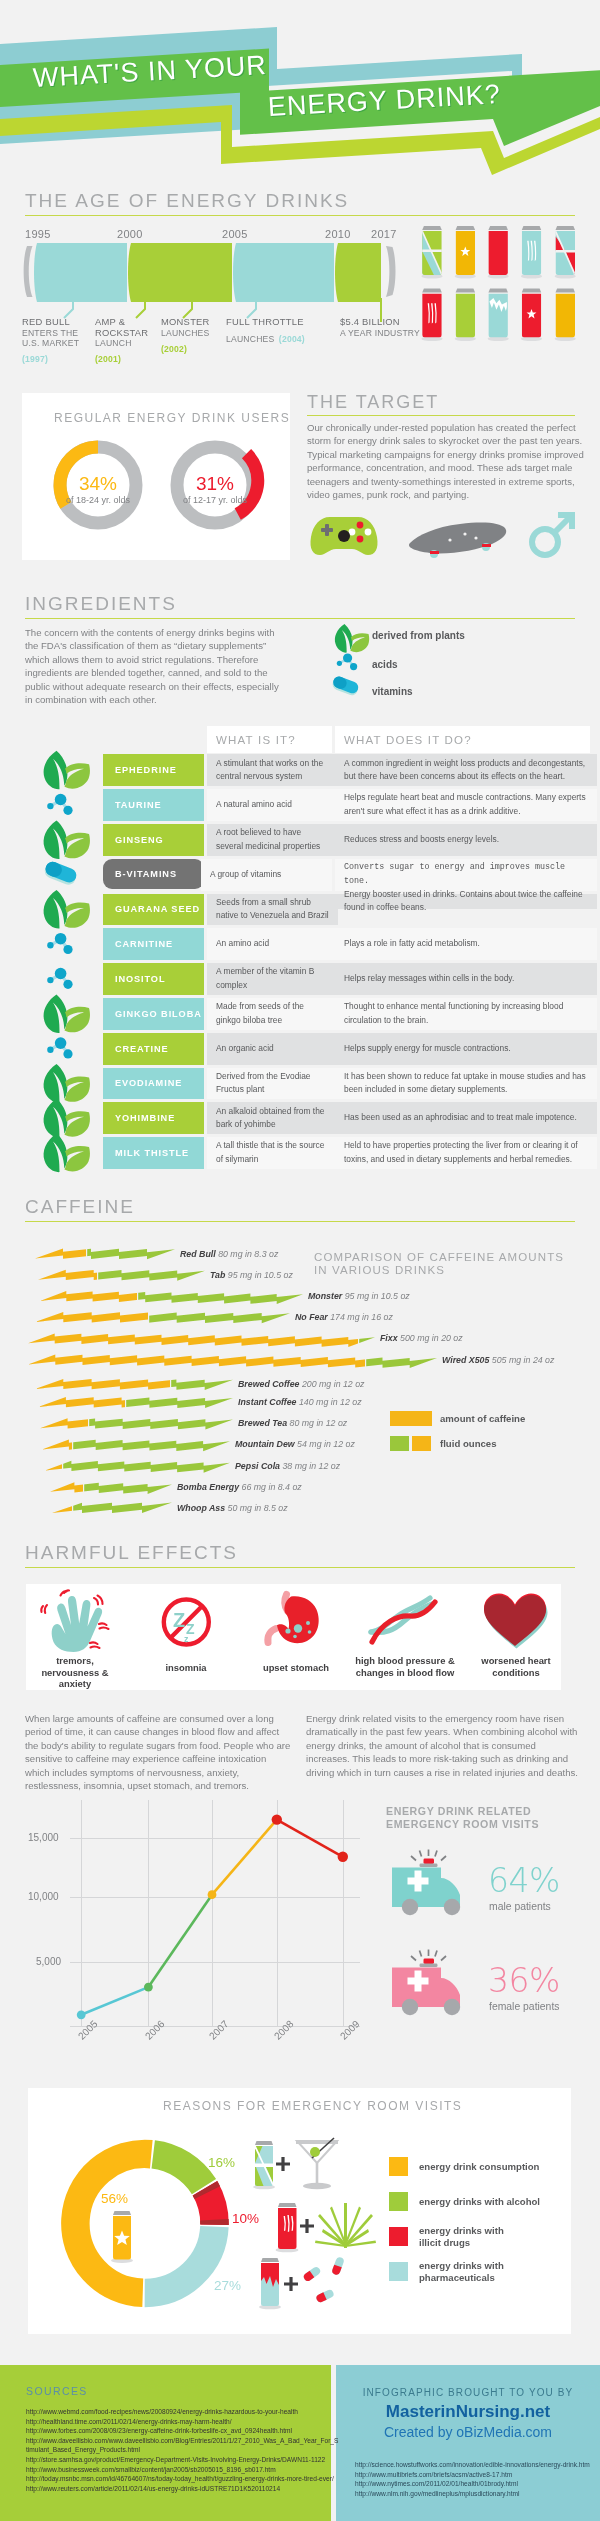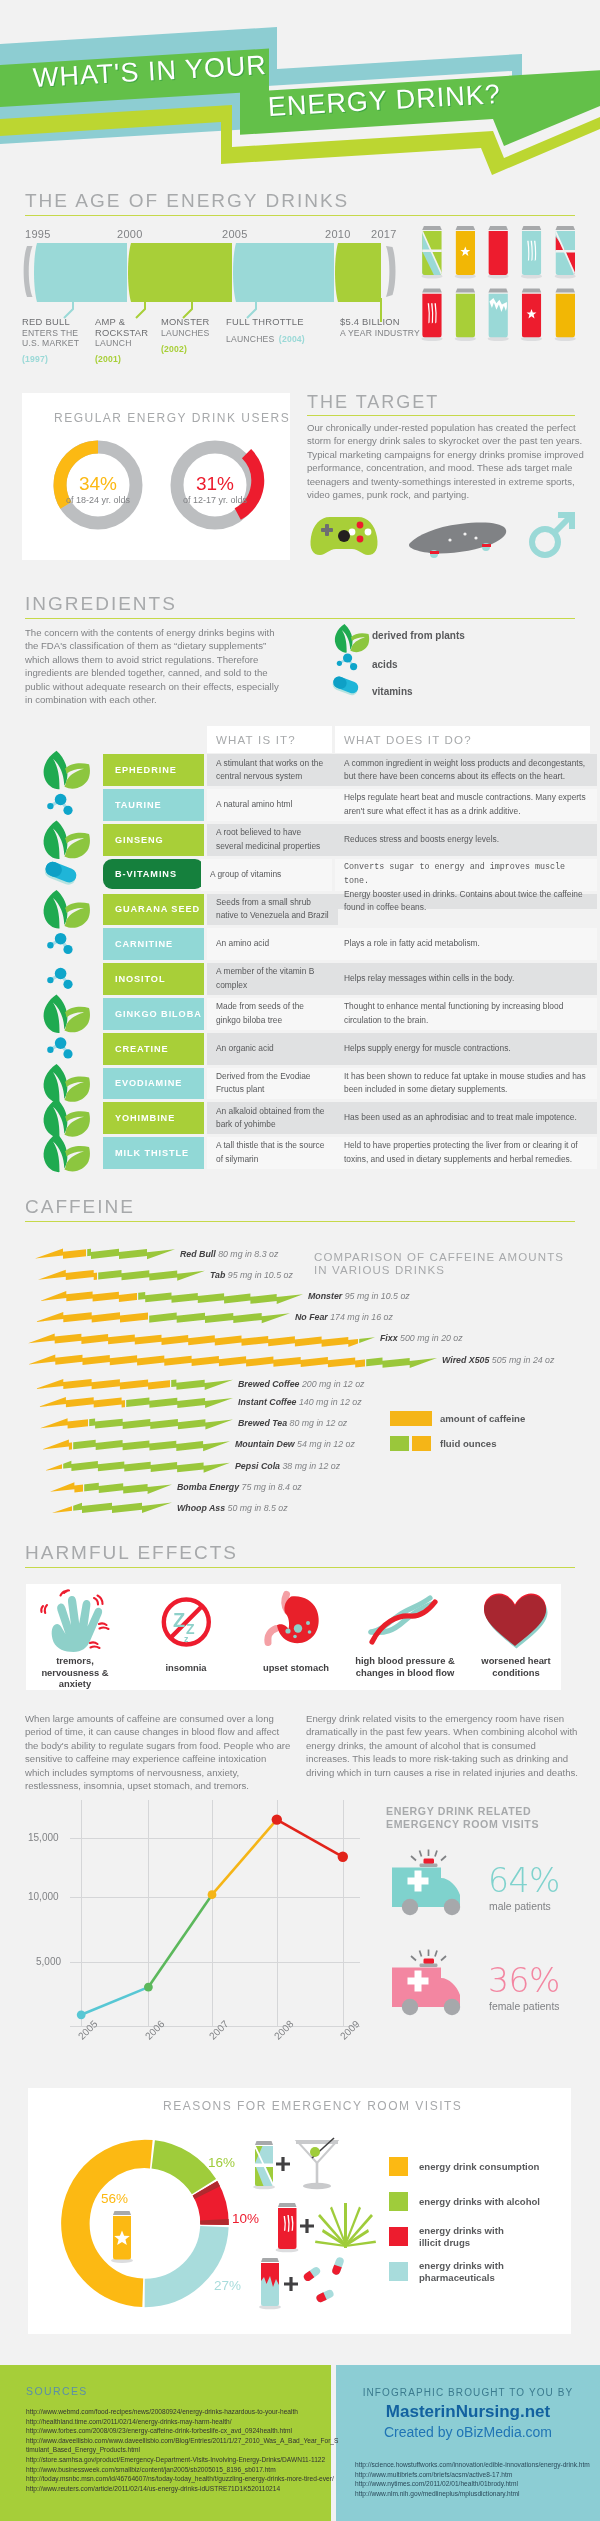--- a/index.html
+++ b/index.html
@@ -275,35 +275,35 @@
 <div class="tbl-cell" style="left:207px; top:754.4px; width:131px; height:31.8px; background:#e0e1e2;">
         <span>A stimulant that works on the central nervous system</span>
       </div>
 <div class="tbl-cell" style="left:335px; top:754.4px; width:262px; height:31.8px; background:#e0e1e2;">
         <span>A common ingredient in weight loss products and decongestants, but there have been concerns about its effects on the heart.</span>
       </div>
 <div class="tbl-name" style="left:103px; top:789.2px; width:101px; height:31.8px; background:#91d8d6;">
         <span>TAURINE</span>
       </div>
 <div class="tbl-cell" style="left:207px; top:789.2px; width:131px; height:31.8px; background:#f7f7f7;">
-        <span>A natural amino html</span>
+        <span>A natural amino acid</span>
       </div>
 <div class="tbl-cell" style="left:335px; top:789.2px; width:262px; height:31.8px; background:#f7f7f7;">
         <span>Helps regulate heart beat and muscle contractions. Many experts aren't sure what effect it has as a drink additive.</span>
       </div>
 <div class="tbl-name" style="left:103px; top:824.0px; width:101px; height:31.8px; background:#a8cf38;">
         <span>GINSENG</span>
       </div>
 <div class="tbl-cell" style="left:207px; top:824.0px; width:131px; height:31.8px; background:#e0e1e2;">
         <span>A root believed to have several medicinal properties</span>
       </div>
 <div class="tbl-cell" style="left:335px; top:824.0px; width:262px; height:31.8px; background:#e0e1e2;">
         <span>Reduces stress and boosts energy levels.</span>
       </div>
-<div class="tbl-name" style="left:103px; top:858.8px; width:101px; height:30px; background:#15803d;border-radius:9px;">
+<div class="tbl-name" style="left:103px; top:858.8px; width:101px; height:30px; background:#737373;border-radius:9px;">
         <span>B-VITAMINS</span>
       </div>
 <div class="tbl-cell" style="left:201px; top:858.8px; width:131px; height:31.8px; background:#f7f7f7;">
         <span>A group of vitamins</span>
       </div>
 <div class="tbl-cell" style="left:335px; top:858.8px; width:262px; height:31.8px; background:#f7f7f7;font-family:Liberation Mono, monospace;">
         <span>Converts sugar to energy and improves muscle tone.</span>
       </div>
 <div class="tbl-name" style="left:103px; top:893.6px; width:101px; height:31.8px; background:#a8cf38;">
         <span>GUARANA SEED</span>
@@ -387,21 +387,21 @@
   <div class="caf-lbl" style="left:210px; top:1269.7px;"><b>Tab</b> <span>95 mg in 10.5 oz</span></div>
   <div class="caf-lbl" style="left:308px; top:1290.9px;"><b>Monster</b> <span>95 mg in 10.5 oz</span></div>
   <div class="caf-lbl" style="left:295px; top:1312.1px;"><b>No Fear</b> <span>174 mg in 16 oz</span></div>
   <div class="caf-lbl" style="left:380px; top:1333.3px;"><b>Fixx</b> <span>500 mg in 20 oz</span></div>
   <div class="caf-lbl" style="left:442px; top:1354.5px;"><b>Wired X505</b> <span>505 mg in 24 oz</span></div>
   <div class="caf-lbl" style="left:238px; top:1379.0px;"><b>Brewed Coffee</b> <span>200 mg in 12 oz</span></div>
   <div class="caf-lbl" style="left:238px; top:1397.0px;"><b>Instant Coffee</b> <span>140 mg in 12 oz</span></div>
   <div class="caf-lbl" style="left:238px; top:1418.2px;"><b>Brewed Tea</b> <span>80 mg in 12 oz</span></div>
   <div class="caf-lbl" style="left:235px; top:1439.4px;"><b>Mountain Dew</b> <span>54 mg in 12 oz</span></div>
   <div class="caf-lbl" style="left:235px; top:1460.6px;"><b>Pepsi Cola</b> <span>38 mg in 12 oz</span></div>
-  <div class="caf-lbl" style="left:177px; top:1481.8px;"><b>Bomba Energy</b> <span>75 mg in 8.4 oz</span></div>
+  <div class="caf-lbl" style="left:177px; top:1481.8px;"><b>Bomba Energy</b> <span>66 mg in 8.4 oz</span></div>
   <div class="caf-lbl" style="left:177px; top:1503.0px;"><b>Whoop Ass</b> <span>50 mg in 8.5 oz</span></div>
   <div class="caf-legend">
     <div style="position:absolute; left:390px; top:1411px; width:42px; height:15px; background:#f5b517;"></div>
     <div class="caf-lgd-t" style="left:440px; top:1413px;">amount of caffeine</div>
     <div style="position:absolute; left:390px; top:1436px; width:19px; height:15px; background:#9ac73b;"></div>
     <div style="position:absolute; left:412px; top:1436px; width:19px; height:15px; background:#f5b517;"></div>
     <div class="caf-lgd-t" style="left:440px; top:1438px;">fluid ounces</div>
   </div>
 <svg style="position:absolute;left:0;top:0;" width="600" height="2521">
 <clipPath id="bclip0">

